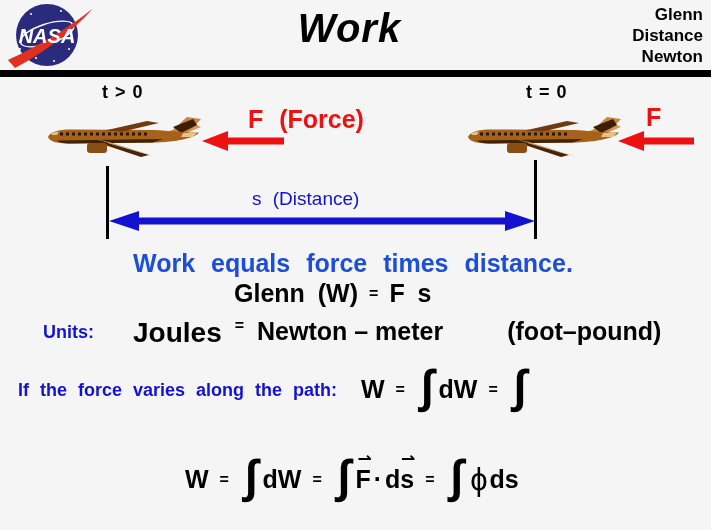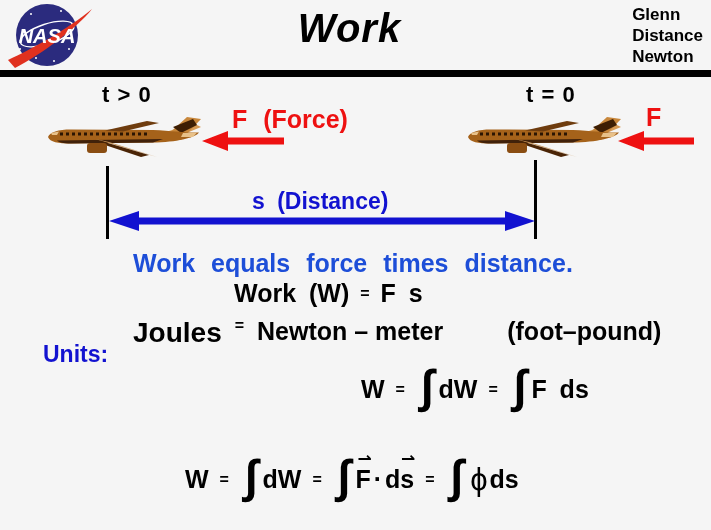--- a/index.html
+++ b/index.html
@@ -3,43 +3,43 @@
 <meta charset="utf-8">
 <style>
   html,body{margin:0;padding:0;}
   body{background:#d8d8d8;font-family:"Liberation Sans","DejaVu Sans",sans-serif;}
   #slide{position:relative;width:711px;height:530px;background:#f5f5f5;overflow:hidden;
          font-family:"Liberation Sans","DejaVu Sans",sans-serif;color:#000;}
   .abs{position:absolute;}
 
   
   .title{left:0;right:12px;top:6px;text-align:center;font-size:40px;font-weight:bold;font-style:italic;letter-spacing:1px;}
-  .org{right:8px;top:4px;text-align:left;font-size:17px;font-weight:bold;line-height:21px;}
+  .org{right:8px;top:4px;text-align:right;font-size:17px;font-weight:bold;line-height:21px;}
   .rule{left:0;top:70px;width:711px;height:7px;background:#000;}
 
   
-  .time{font-size:22px;font-weight:bold;letter-spacing:1px;}
+  .time{font-size:18px;font-weight:bold;letter-spacing:1px;}
   .redlbl{color:#ee1111;font-size:25px;font-weight:bold;word-spacing:9px;}
-  .bluelbl{color:#1212d0;font-size:23px;font-weight:bold;word-spacing:6px;}
+  .bluelbl{color:#1212d0;font-size:19px;font-weight:normal;word-spacing:6px;}
   .vline{width:3px;background:#000;}
 
   
   .statement{color:#1d4ed8;font-size:25px;font-weight:bold;word-spacing:9px;white-space:nowrap;}
   .frm{display:flex;align-items:center;font-weight:bold;white-space:nowrap;}
   .frm .t{font-size:25px;word-spacing:6px;}
   .frm .e{font-size:16px;margin:0 11px;}
   .frm .i{font-size:46px;font-weight:bold;line-height:0.85;margin:0 5px;transform:translateY(-3px);}
   .frm .dot{font-size:25px;margin:0 3px;}
   .frm .phi{font-size:31px;font-weight:normal;margin:0 2px;}
   .units-row{display:flex;align-items:flex-start;white-space:nowrap;font-weight:bold;}
   .units-row .joules{font-size:28px;}
   .units-row .e{font-size:16px;margin:0 13px;}
   .units-row .si{font-size:25px;}
   .units-row .english{font-size:25px;margin-left:64px;}
-  .cond{color:#1212d0;font-size:23px;font-weight:bold;word-spacing:6px;white-space:nowrap;margin-top:19px;}
+  .cond{color:#1212d0;font-size:18px;font-weight:bold;word-spacing:6px;white-space:nowrap;}
   .vec{position:relative;display:inline-block;font-size:25px;}
   .vec .arr{position:absolute;top:-15px;right:-1px;font-size:17px;line-height:1;}
 </style>
 </head>
 <body>
 
 <div id="slide">
 
   <svg width="0" height="0" style="position:absolute" aria-hidden="true">
     <defs>
@@ -93,59 +93,59 @@
   <svg class="abs" style="left:45px;top:113px" width="160" height="52" viewBox="0 0 160 52">
       <use href="#plane"></use>
     </svg>
   <svg class="abs" style="left:465px;top:113px" width="160" height="52" viewBox="0 0 160 52">
       <use href="#plane"></use>
     </svg>
 
   <svg class="abs" style="left:202px;top:129px" width="82" height="24" viewBox="0 0 82 24">
     <polygon points="0,12 26,2 26,8.5 82,8.5 82,15.5 26,15.5 26,22" fill="#ee1111"></polygon>
   </svg>
-  <div class="abs redlbl" style="left:232px;top:105px">F (Force)</div>
+  <div class="abs redlbl" style="left:248px;top:105px">F (Force)</div>
 
   <svg class="abs" style="left:618px;top:129px" width="76" height="24" viewBox="0 0 76 24">
     <polygon points="0,12 26,2 26,8.5 76,8.5 76,15.5 26,15.5 26,22" fill="#ee1111"></polygon>
   </svg>
   <div class="abs redlbl" style="left:646px;top:103px">F</div>
 
   <div class="abs vline" style="left:106px;top:166px;height:73px"></div>
   <div class="abs vline" style="left:534px;top:160px;height:79px"></div>
 
   <div class="abs bluelbl" style="left:252px;top:188px">s (Distance)</div>
   <svg class="abs" style="left:109px;top:208px" width="426" height="26" viewBox="0 0 426 26">
     <polygon points="0,13 30,3 30,9.5 396,9.5 396,3 426,13 396,23 396,16.5 30,16.5 30,23" fill="#1212d0"></polygon>
   </svg>
 
   <div class="abs statement" style="left:133px;top:249px">Work equals force times distance.</div>
 
   <div class="abs frm" style="left:234px;top:279px">
-    <span class="t">Work (W)</span>
+    <span class="t">Glenn (W)</span>
     <span class="e">=</span>
     <span class="t">F s</span>
   </div>
 
   <div class="abs cond" style="left:43px;top:322px">Units:</div>
   <div class="abs units-row" style="left:133px;top:317px">
     <span class="joules">Joules</span>
     <span class="e">=</span>
     <span class="si">Newton – meter</span>
     <span class="english">(foot–pound)</span>
   </div>
 
+  <div class="abs cond" style="left:18px;top:380px">If the force varies along the path:</div>
   <div class="abs frm" style="left:361px;top:370px">
     <span class="t">W</span>
     <span class="e">=</span>
     <span class="i">∫</span>
     <span class="t">dW</span>
     <span class="e">=</span>
     <span class="i">∫</span>
-    <span class="t">F ds</span>
   </div>
 
   <div class="abs frm" style="left:185px;top:460px">
     <span class="t">W</span>
     <span class="e">=</span>
     <span class="i">∫</span>
     <span class="t">dW</span>
     <span class="e">=</span>
     <span class="i">∫</span>
     <span class="vec">

